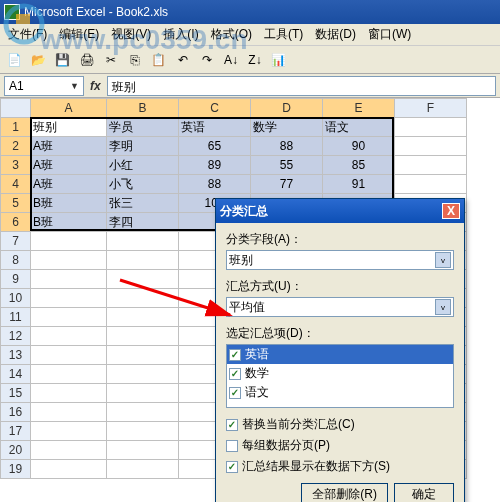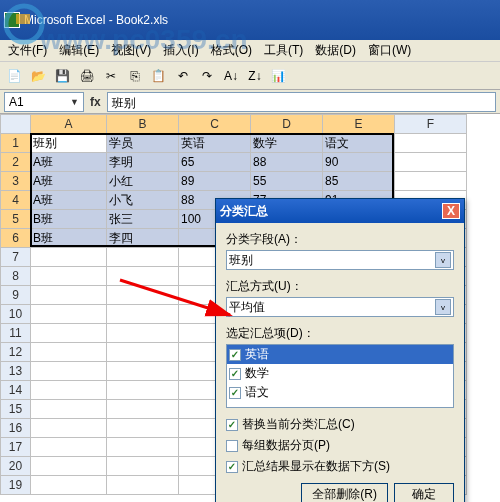--- a/index.html
+++ b/index.html
@@ -1,36 +1,36 @@
 <!DOCTYPE html>
 <html><head>
 <meta charset="utf-8">
 <style>
 *{box-sizing:border-box;margin:0;padding:0;font-family:"SimSun","宋体",Arial,sans-serif;font-size:12px}
 body{background:#ece9d8;width:500px;height:502px;overflow:hidden;position:relative}
-.titlebar{background:linear-gradient(to bottom,#2a5db0,#1a4da0);height:40px;display:flex;align-items:center;padding:0 4px;color:#fff}
+.titlebar{background:linear-gradient(to bottom,#2a5db0,#1a4da0);height:24px;display:flex;align-items:center;padding:0 4px;color:#fff}
 .titlebar .icon{width:16px;height:16px;background:#2a7d2a;border:1px solid #fff;margin-right:4px}
 .menubar{background:#ece9d8;height:22px;display:flex;align-items:center;padding:0 2px;border-bottom:1px solid #ccc}
 .menubar span{padding:2px 6px;cursor:default}
 .toolbar{background:#ece9d8;height:28px;display:flex;align-items:center;padding:0 4px;gap:2px;border-bottom:1px solid #aaa}
 .tbtn{width:22px;height:22px;border:1px solid transparent;display:flex;align-items:center;justify-content:center;cursor:pointer}
 .namebox-row{background:#ece9d8;height:24px;display:flex;align-items:center;border-bottom:1px solid #aaa}
 .namebox{width:80px;height:20px;background:#fff;border:1px solid #7f9db9;margin-left:4px;padding:9px 4px;display:flex;align-items:center;justify-content:space-between}
 .namebox .dd{font-size:9px;color:#333}
-.fx{margin:16px 6px;font-weight:bold;color:#333}
+.fx{margin:16px 6px;font-style:italic;font-weight:bold;color:#333}
 .formulabar{flex:1;height:20px;background:#fff;border:1px solid #7f9db9;margin-right:4px;padding:2px 4px}
 .sheet{position:relative;background:#fff;height:calc(502px - 98px)}
 table{border-collapse:collapse;table-layout:fixed}
 th,td{border:1px solid #c0c0c0;height:19px;padding:0 2px;overflow:hidden;white-space:nowrap}
 th{background:#e4ecf7;font-weight:normal;text-align:center;color:#333}
 th.rowh{background:#e4ecf7;width:30px;text-align:center}
 th.sel{background:#ffd58c}
 td{background:#fff}
 td.selcell{background:#c5cfe4}
-td.num{text-align:left}
+td.num{text-align:center}
 .colA{width:76px}.colB{width:72px}.colC{width:72px}.colD{width:72px}.colE{width:72px}.colF{width:72px}
 .corner{width:30px;background:#e4ecf7}
 .selection-border{position:absolute;border:2px solid #000;pointer-events:none}
 
 .dialog{position:absolute;left:215px;top:198px;width:250px;background:#ece9d8;border:1px solid #003c74;box-shadow:2px 2px 5px rgba(0,0,0,0.3)}
 .dlg-title{background:linear-gradient(to bottom,#2a6ad0,#0d4fb5);height:24px;display:flex;align-items:center;justify-content:space-between;padding:0 4px;color:#fff;font-weight:bold}
 .dlg-close{width:18px;height:16px;background:#e86850;border:1px solid #fff;color:#fff;display:flex;align-items:center;justify-content:center;font-size:11px;cursor:pointer}
 .dlg-body{padding:8px 10px}
 .dlg-label{margin-bottom:2px}
 .dlg-select{width:100%;height:20px;border:1px solid #7f9db9;background:#fff;padding:1px 2px;margin-bottom:8px;display:flex;align-items:center;justify-content:space-between}

